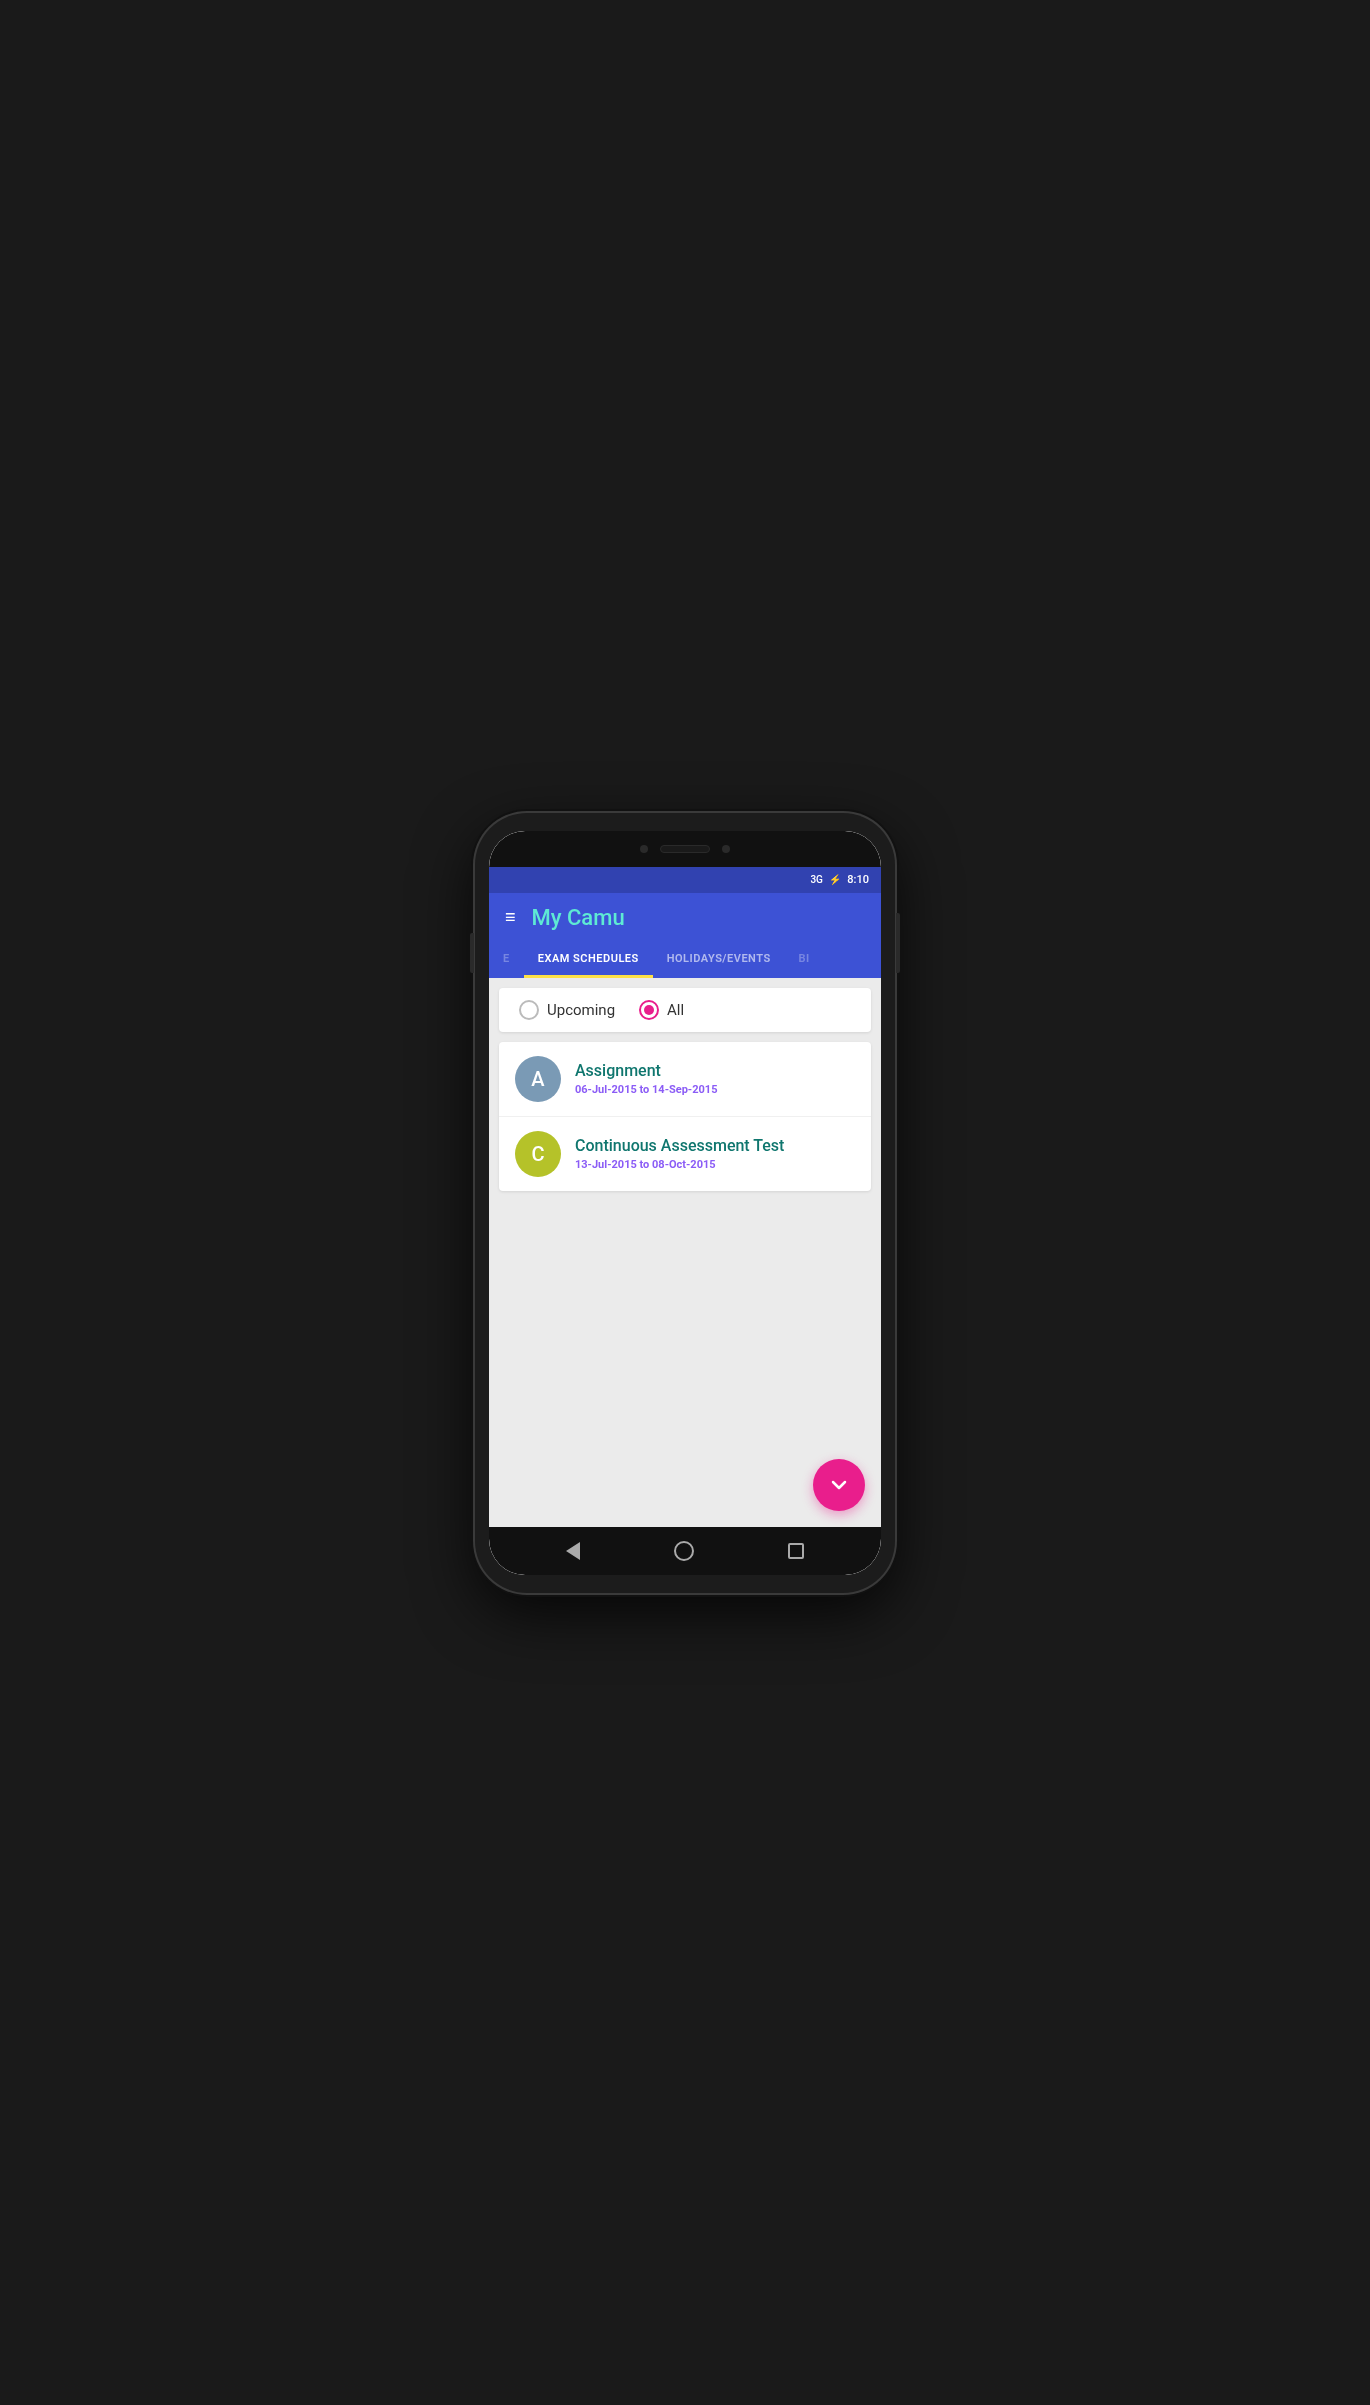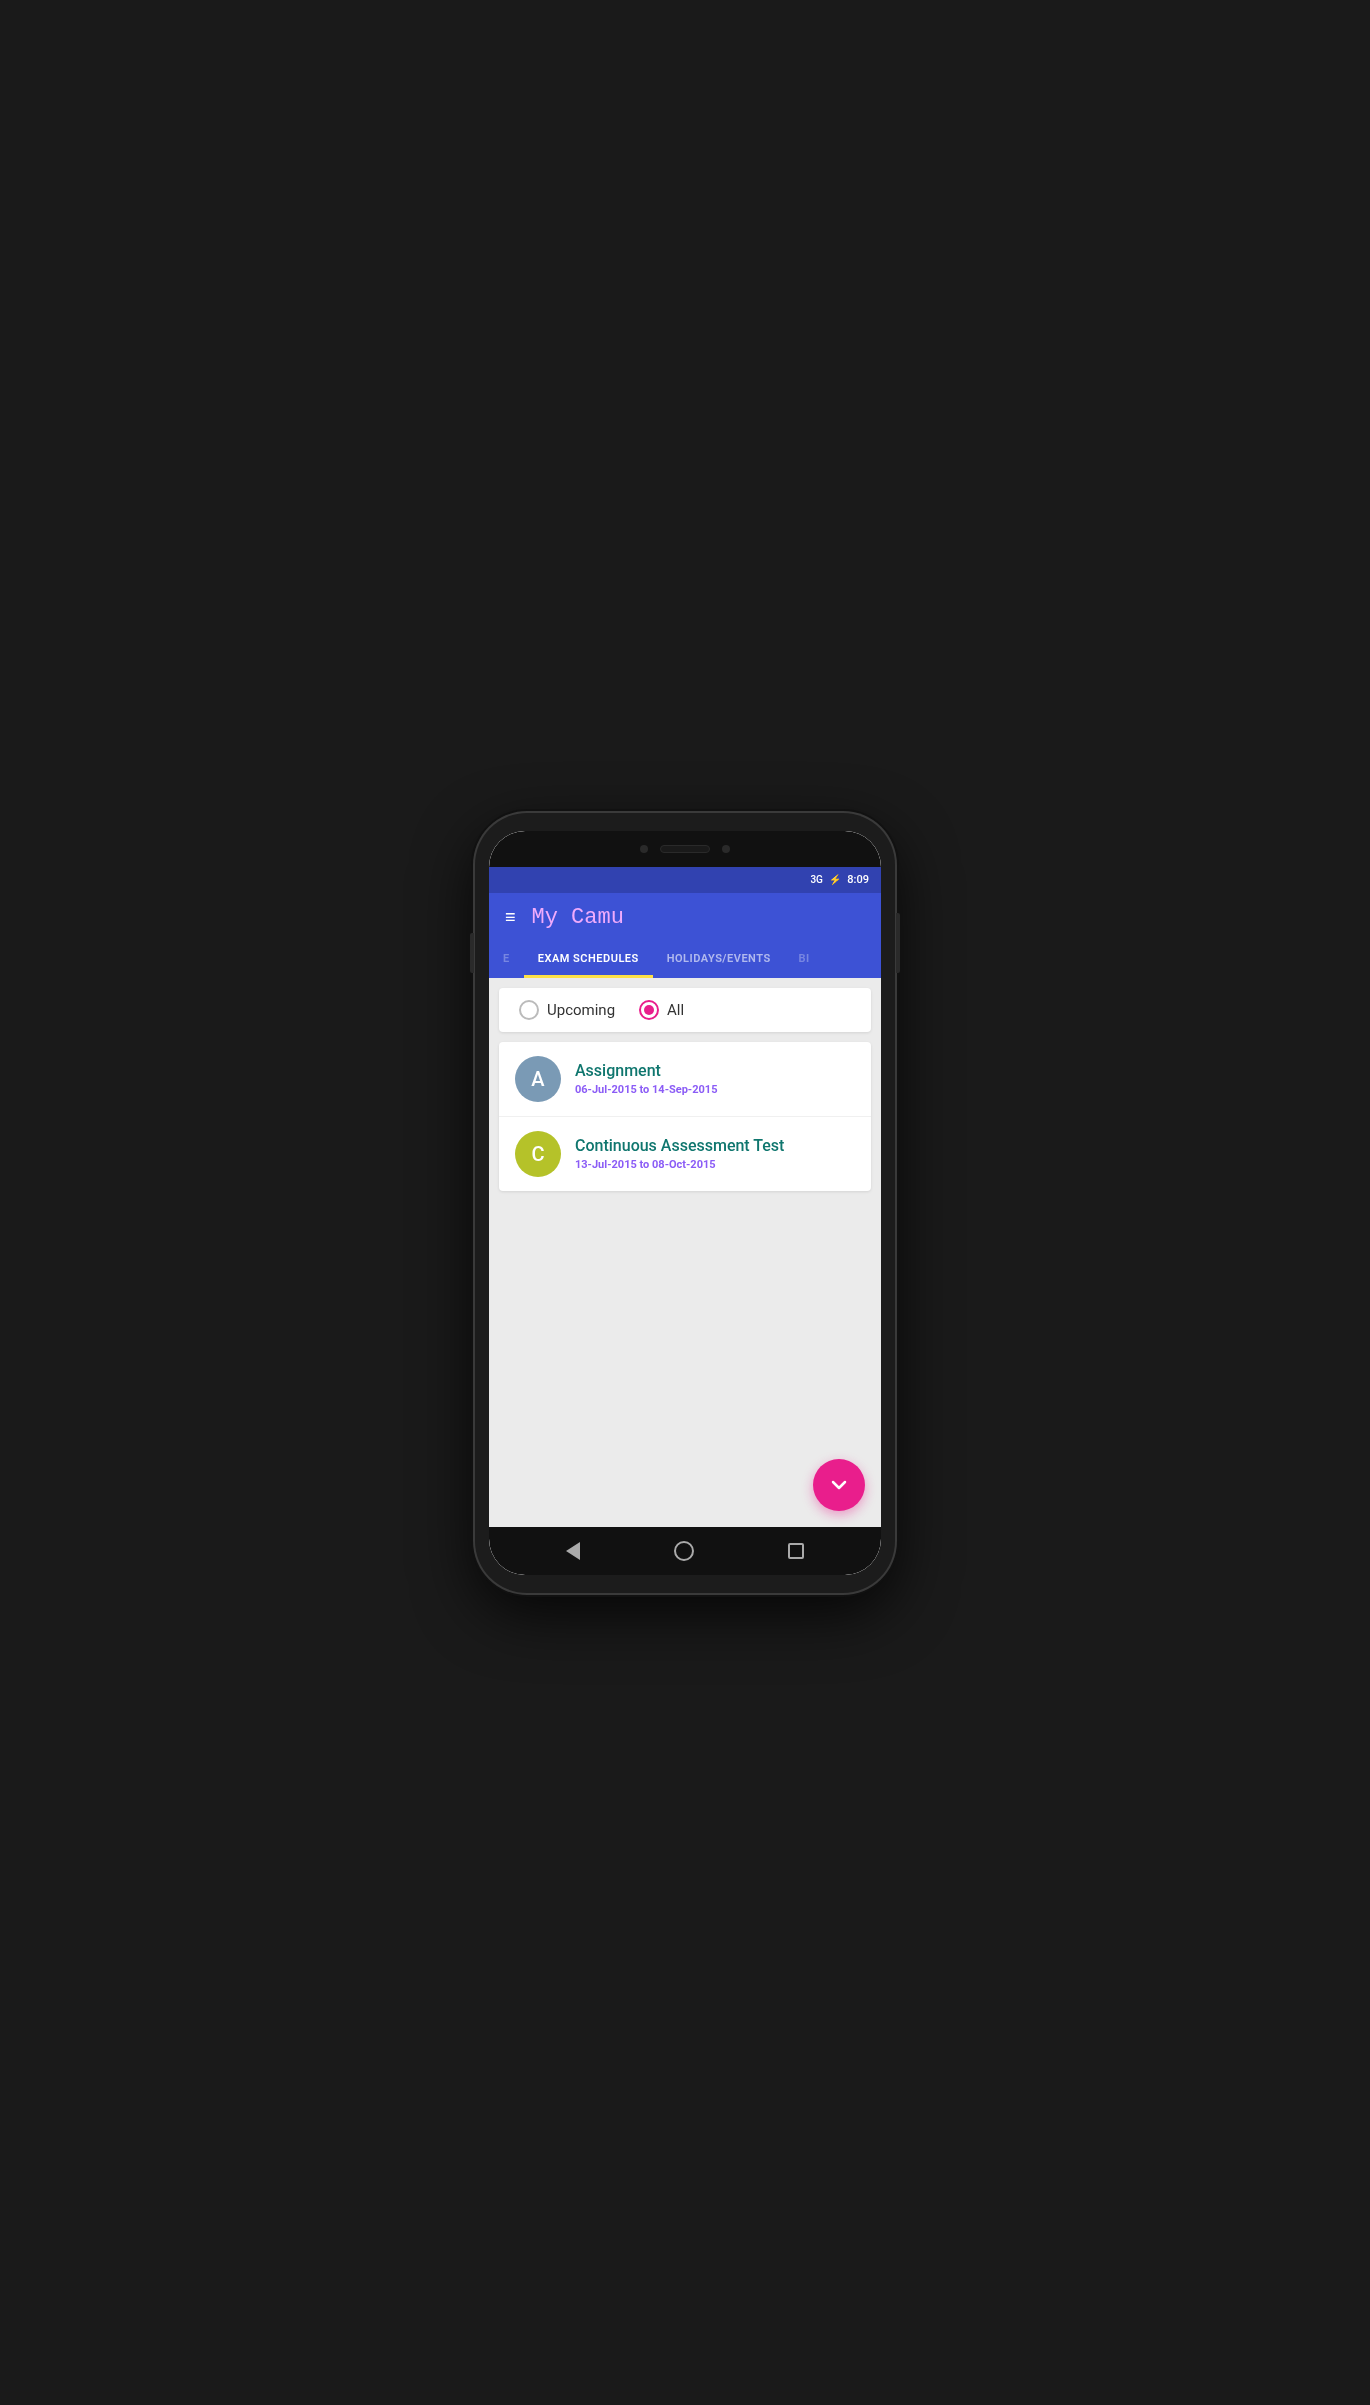--- a/index.html
+++ b/index.html
@@ -126,24 +126,23 @@
       flex-shrink: 0;
     }
 
     .hamburger-icon {
       color: white;
       font-size: 18px;
       cursor: pointer;
     }
 
     .app-title {
-      color: #f0abfc;
+      color: #5eead4;
       font-size: 22px;
       font-weight: 500;
-      font-family: Liberation Mono, monospace;
     }
 
     
     .tabs-bar {
       background: #3d52d5;
       display: flex;
       align-items: flex-end;
       flex-shrink: 0;
       overflow: hidden;
     }
@@ -359,21 +358,21 @@
     <div class="phone-top-bar">
       <div class="camera-dot"></div>
       <div class="speaker-grill"></div>
       <div class="camera-dot"></div>
     </div>
 
     <div class="status-bar">
       <div class="status-bar-right">
         <span class="signal-icon">3G</span>
         <span class="battery-icon">⚡</span>
-        <span>8:09</span>
+        <span>8:10</span>
       </div>
     </div>
 
     <div class="app-bar">
       <span class="hamburger-icon">≡</span>
       <span class="app-title">My Camu</span>
     </div>
 
     <div class="tabs-bar">
       <div class="tab-item partial">E</div>

